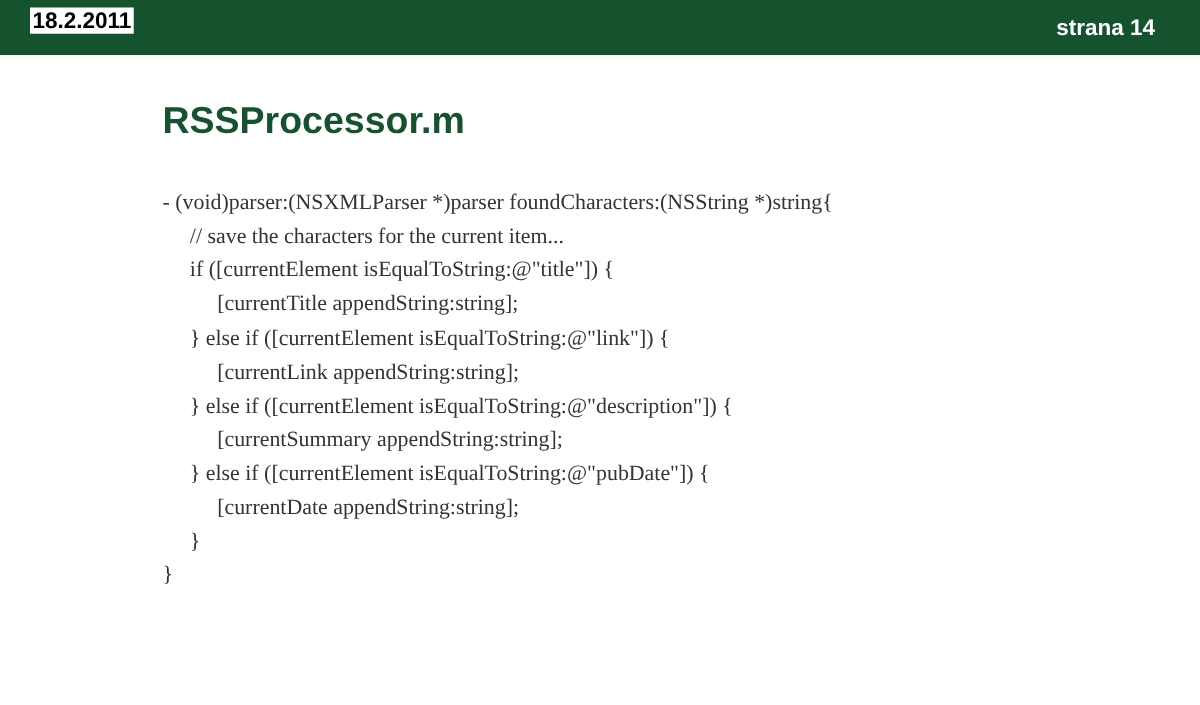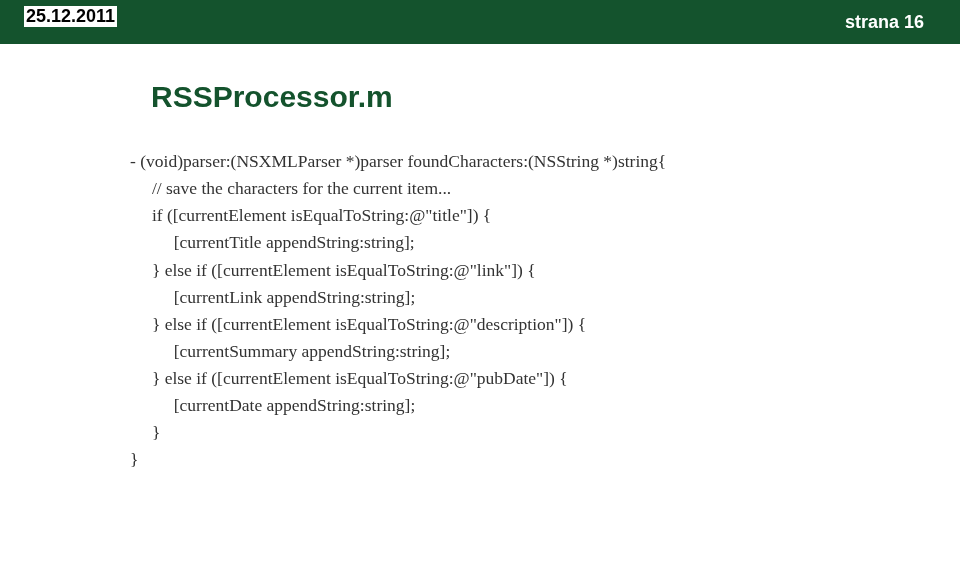--- a/index.html
+++ b/index.html
@@ -31,36 +31,35 @@
   }
   .content {
     padding: 36px 0 0 130px;
     width: 820px;
   }
   .title {
     color: #14532d;
     font-size: 30px;
     font-weight: 700;
     margin-bottom: 34px;
-    margin-left: 21px;
   }
   .code {
     font-family: Liberation Serif, serif;
     font-size: 17.5px;
     line-height: 1.55;
     color: #333;
     white-space: pre;
   }
 </style>
 </head>
 <body>
 <div class="page">
   <div class="header">
-    <div class="date">25.12.2011</div>
-    <div class="pagelabel">strana 16</div>
+    <div class="date">18.2.2011</div>
+    <div class="pagelabel">strana 14</div>
   </div>
   <div class="content">
     <div class="title">RSSProcessor.m</div>
     <div class="code">- (void)parser:(NSXMLParser *)parser foundCharacters:(NSString *)string{
      // save the characters for the current item...
      if ([currentElement isEqualToString:@"title"]) {
           [currentTitle appendString:string];
      } else if ([currentElement isEqualToString:@"link"]) {
           [currentLink appendString:string];
      } else if ([currentElement isEqualToString:@"description"]) {

